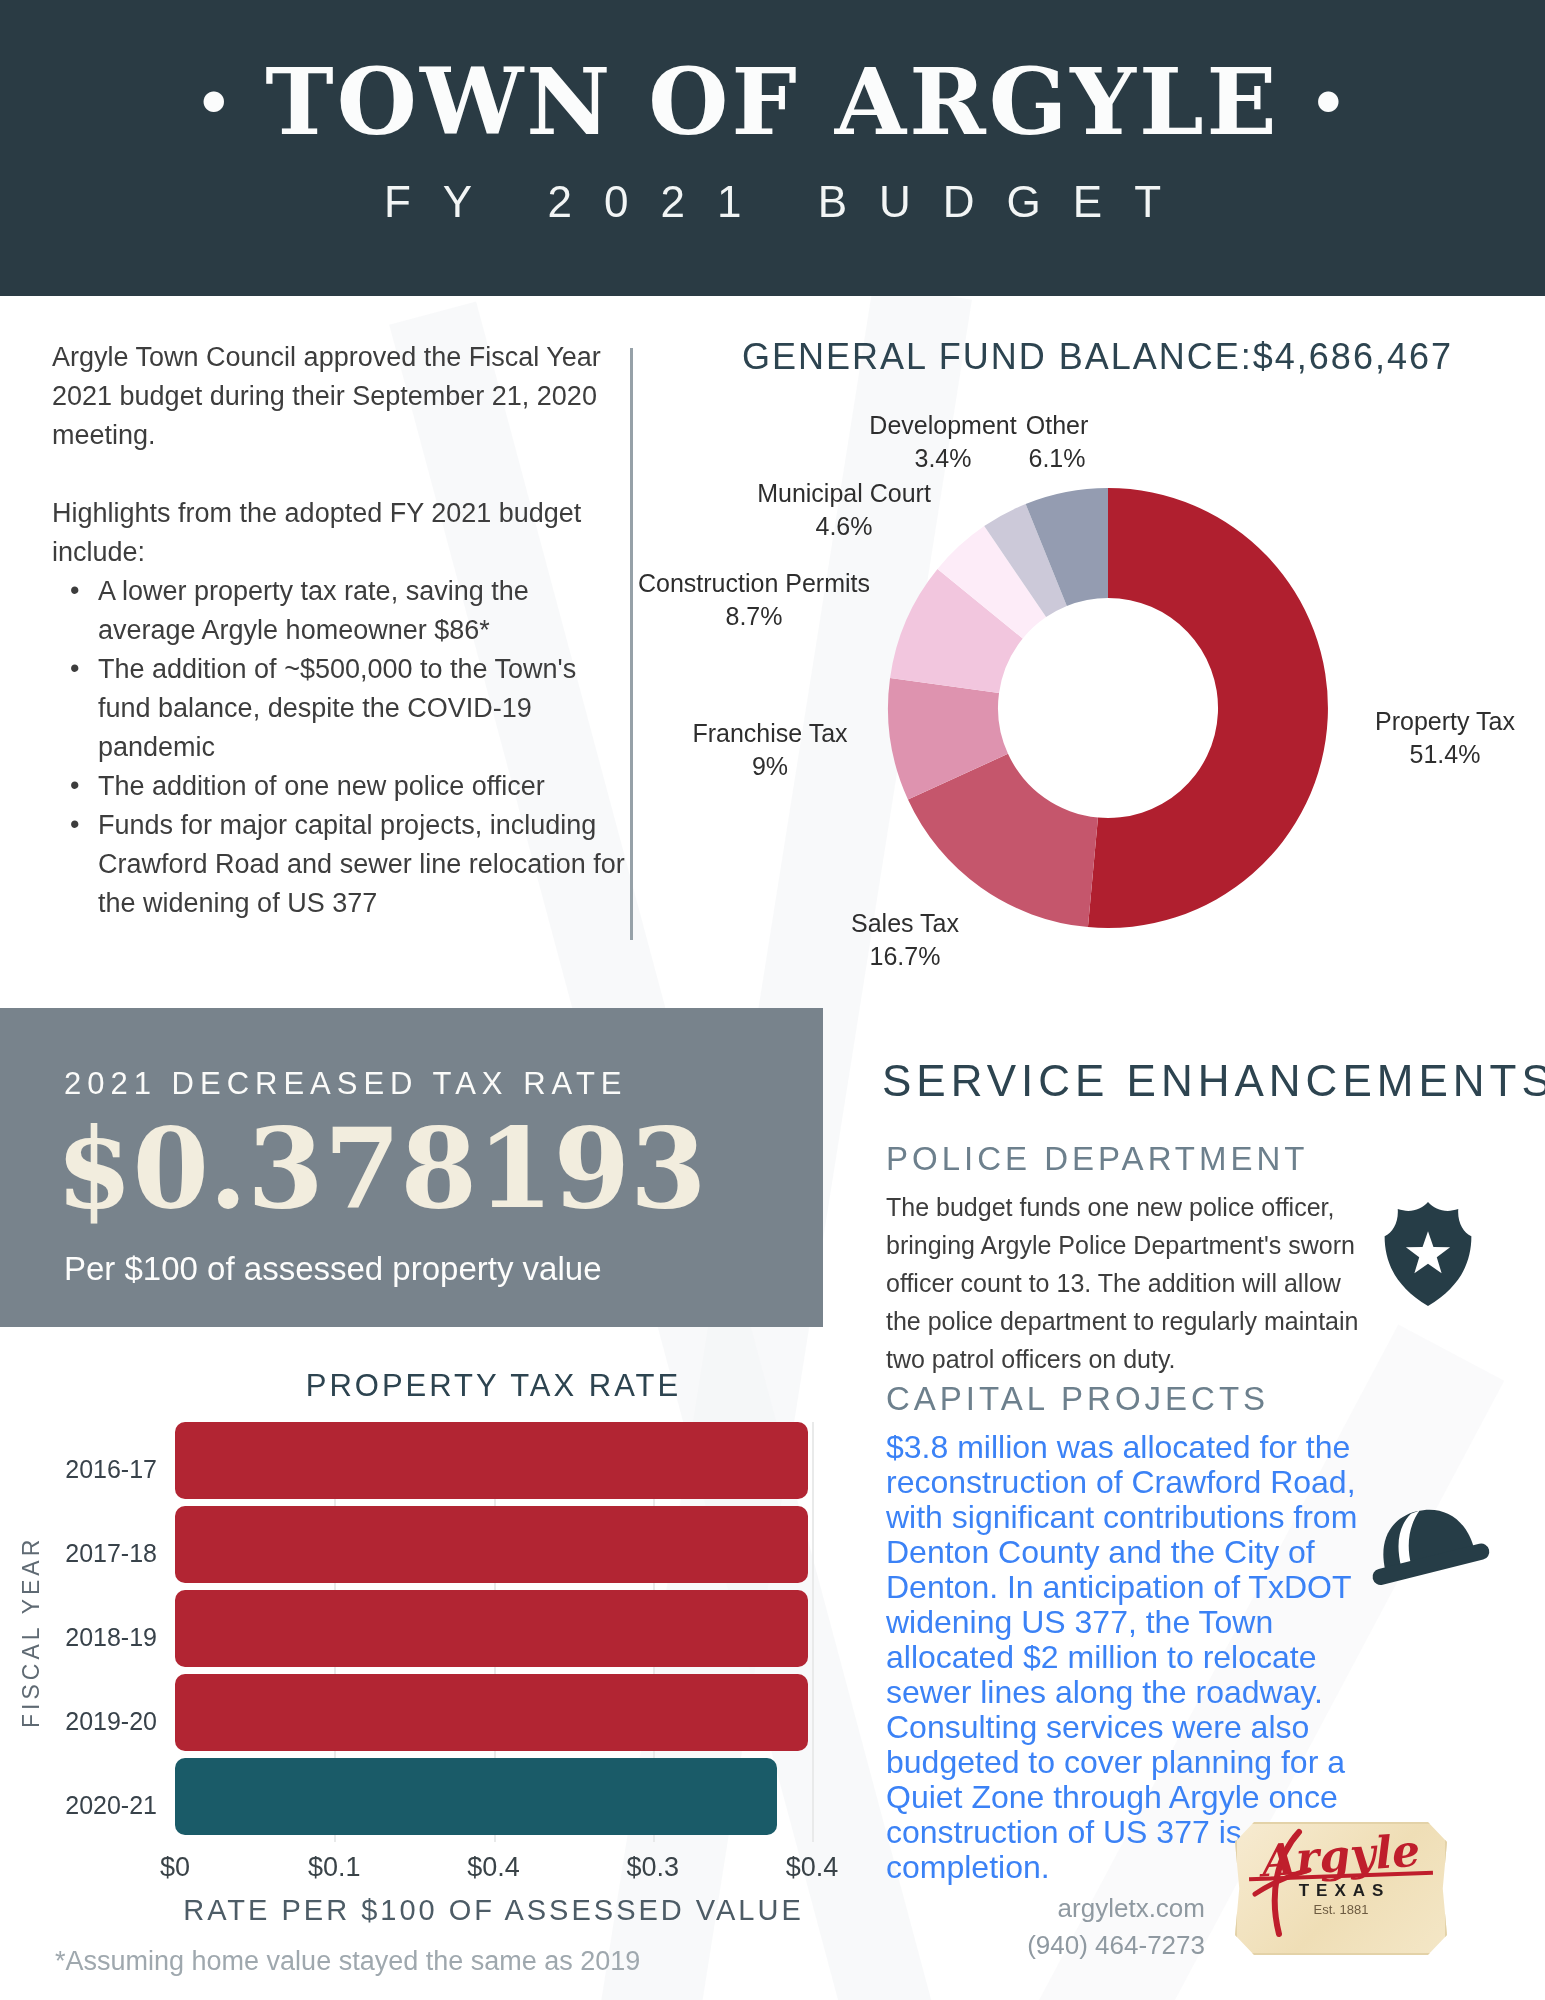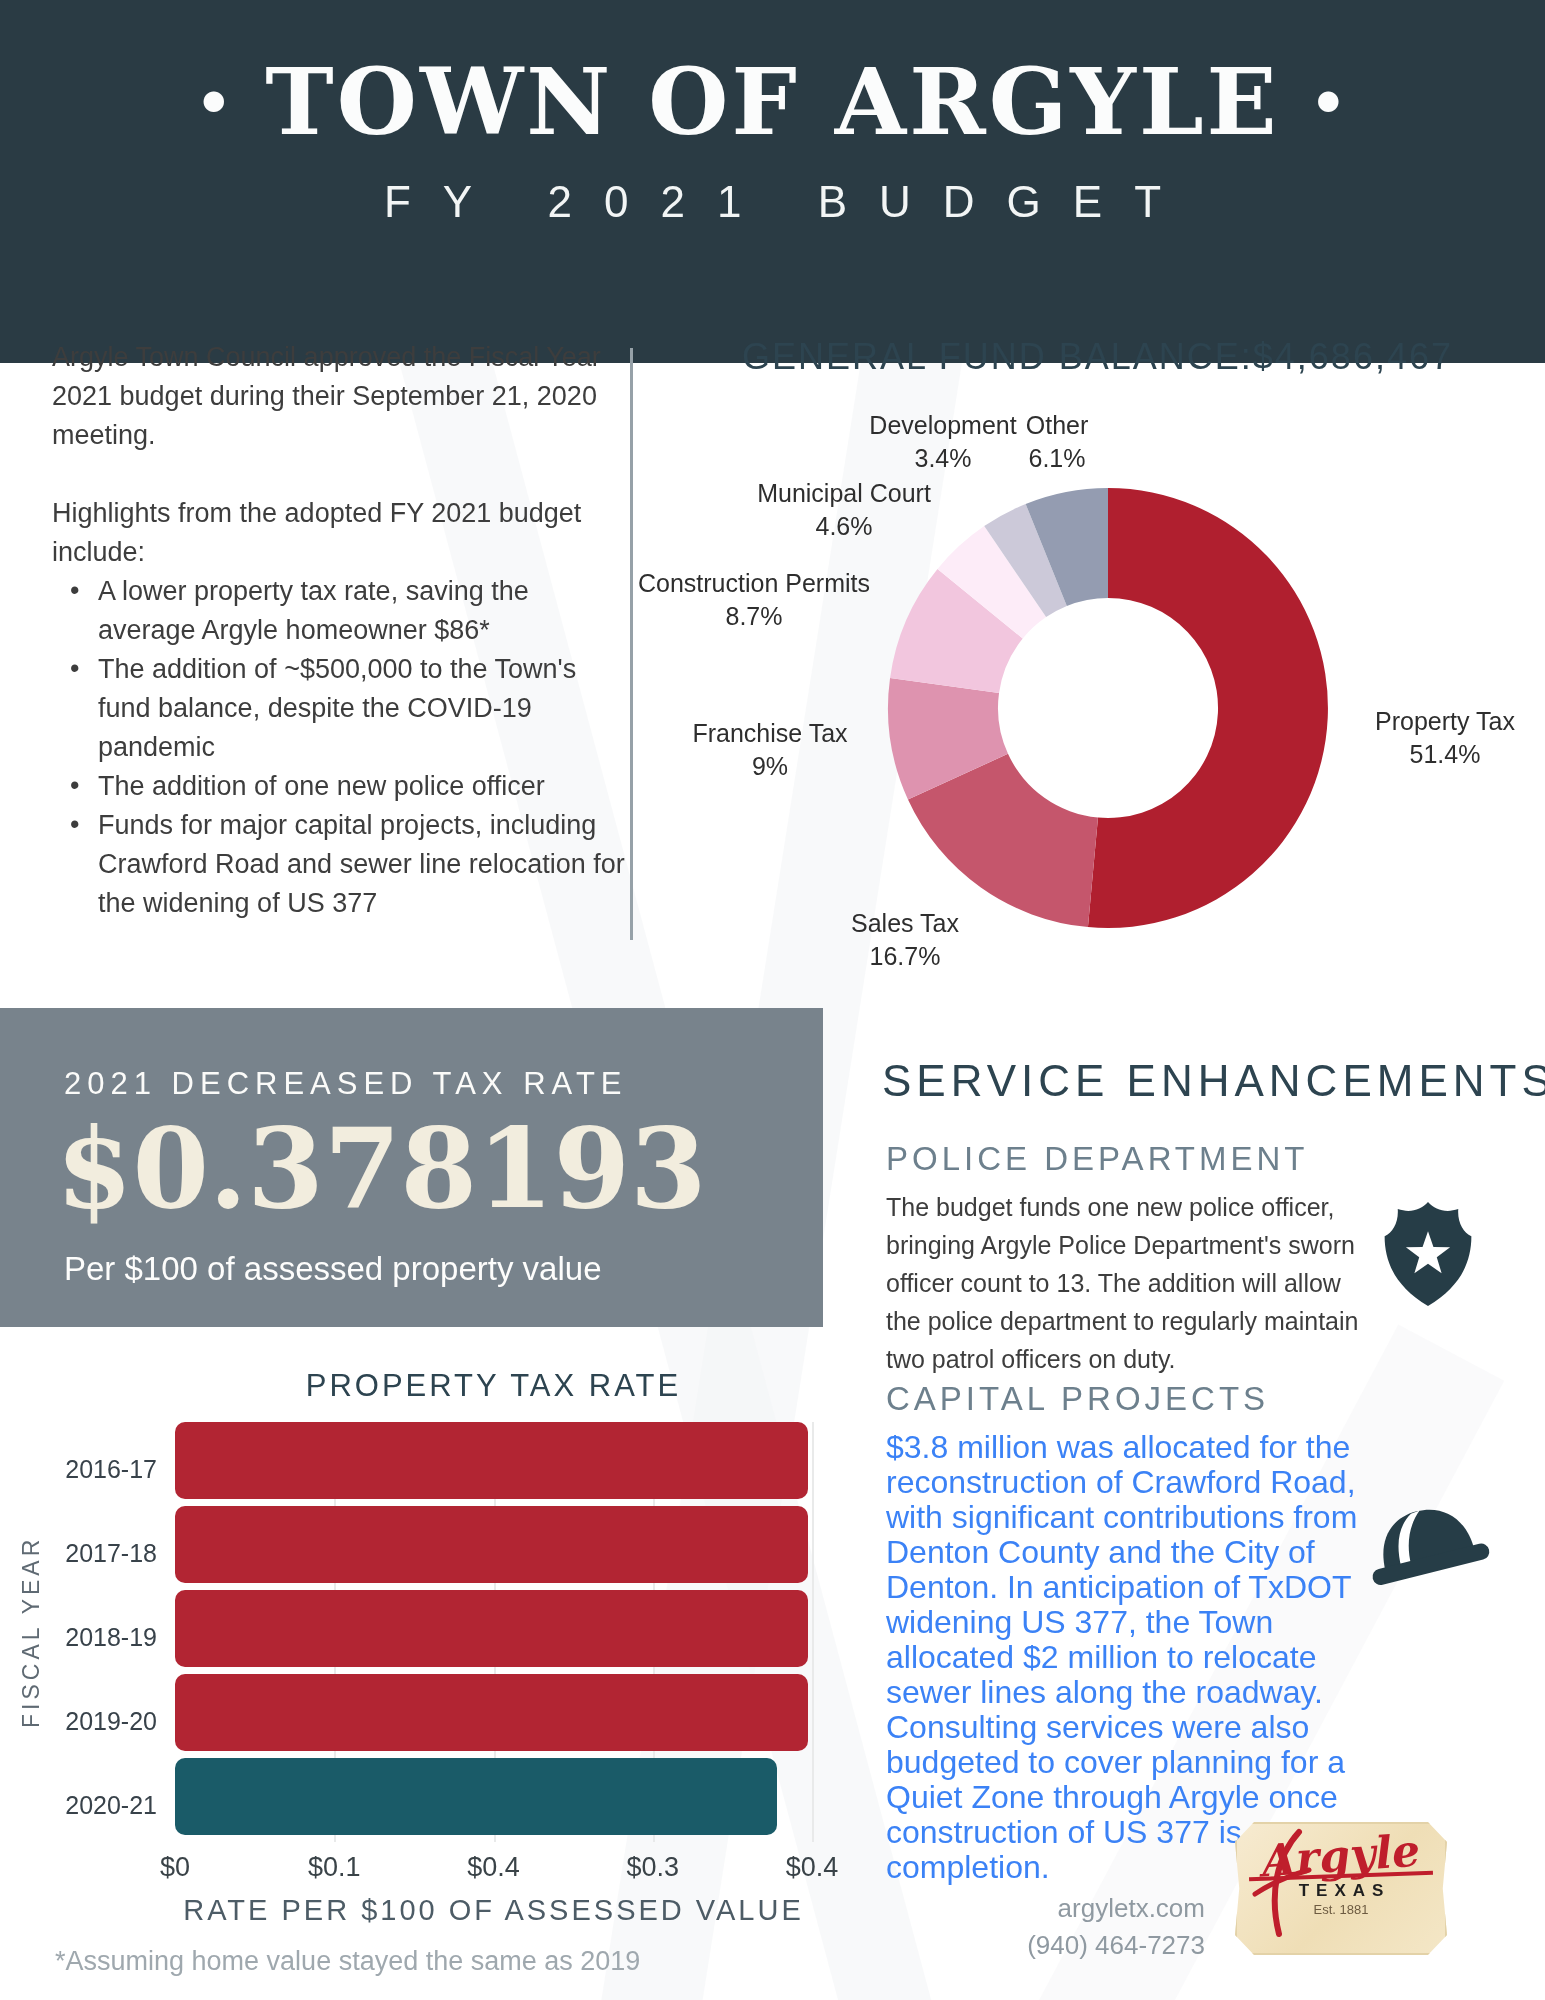--- a/index.html
+++ b/index.html
@@ -6,21 +6,21 @@
   .page{position:relative;width:1545px;height:2000px;margin:0 auto;background:#ffffff;
         font-family:"Liberation Sans",sans-serif;overflow:hidden;}
   .page>*{position:absolute;z-index:1;}
   
   .wm{position:absolute;z-index:0;background:#f3f5f6;opacity:.6;}
   #wm1{left:720px;top:280px;width:100px;height:1950px;transform:rotate(9deg);}
   #wm2{left:640px;top:280px;width:90px;height:1950px;transform:rotate(-15deg);}
   #wm3{left:1180px;top:1300px;width:120px;height:900px;transform:rotate(28deg);opacity:.45;}
 
   
-  .header{left:0;top:0;width:1545px;height:363px;background:#2a3b44;color:#fff;text-align:center;}
+  .header{left:0;top:0;width:1545px;height:296px;background:#2a3b44;color:#fff;text-align:center;}
   .header .title-line{margin-top:54px;font-family:"DejaVu Serif","Liberation Serif",serif;
      font-weight:700;font-size:92px;letter-spacing:3px;line-height:1.05;color:#fbfcfc;white-space:nowrap;}
   .header .dot{display:inline-block;font-size:58px;vertical-align:middle;margin:0 30px 14px 30px;}
   .header .subtitle{margin-top:26px;font-size:44px;font-weight:400;letter-spacing:32px;padding-left:32px;color:#f2f5f5;}
 
   
   .intro{left:52px;top:338px;width:578px;font-size:27px;line-height:39px;color:#3d3d3d;}
   .intro p{margin:0 0 39px 0;}
   .intro ul{margin:0;padding:0 0 0 46px;list-style:none;}
   .intro li{position:relative;}

